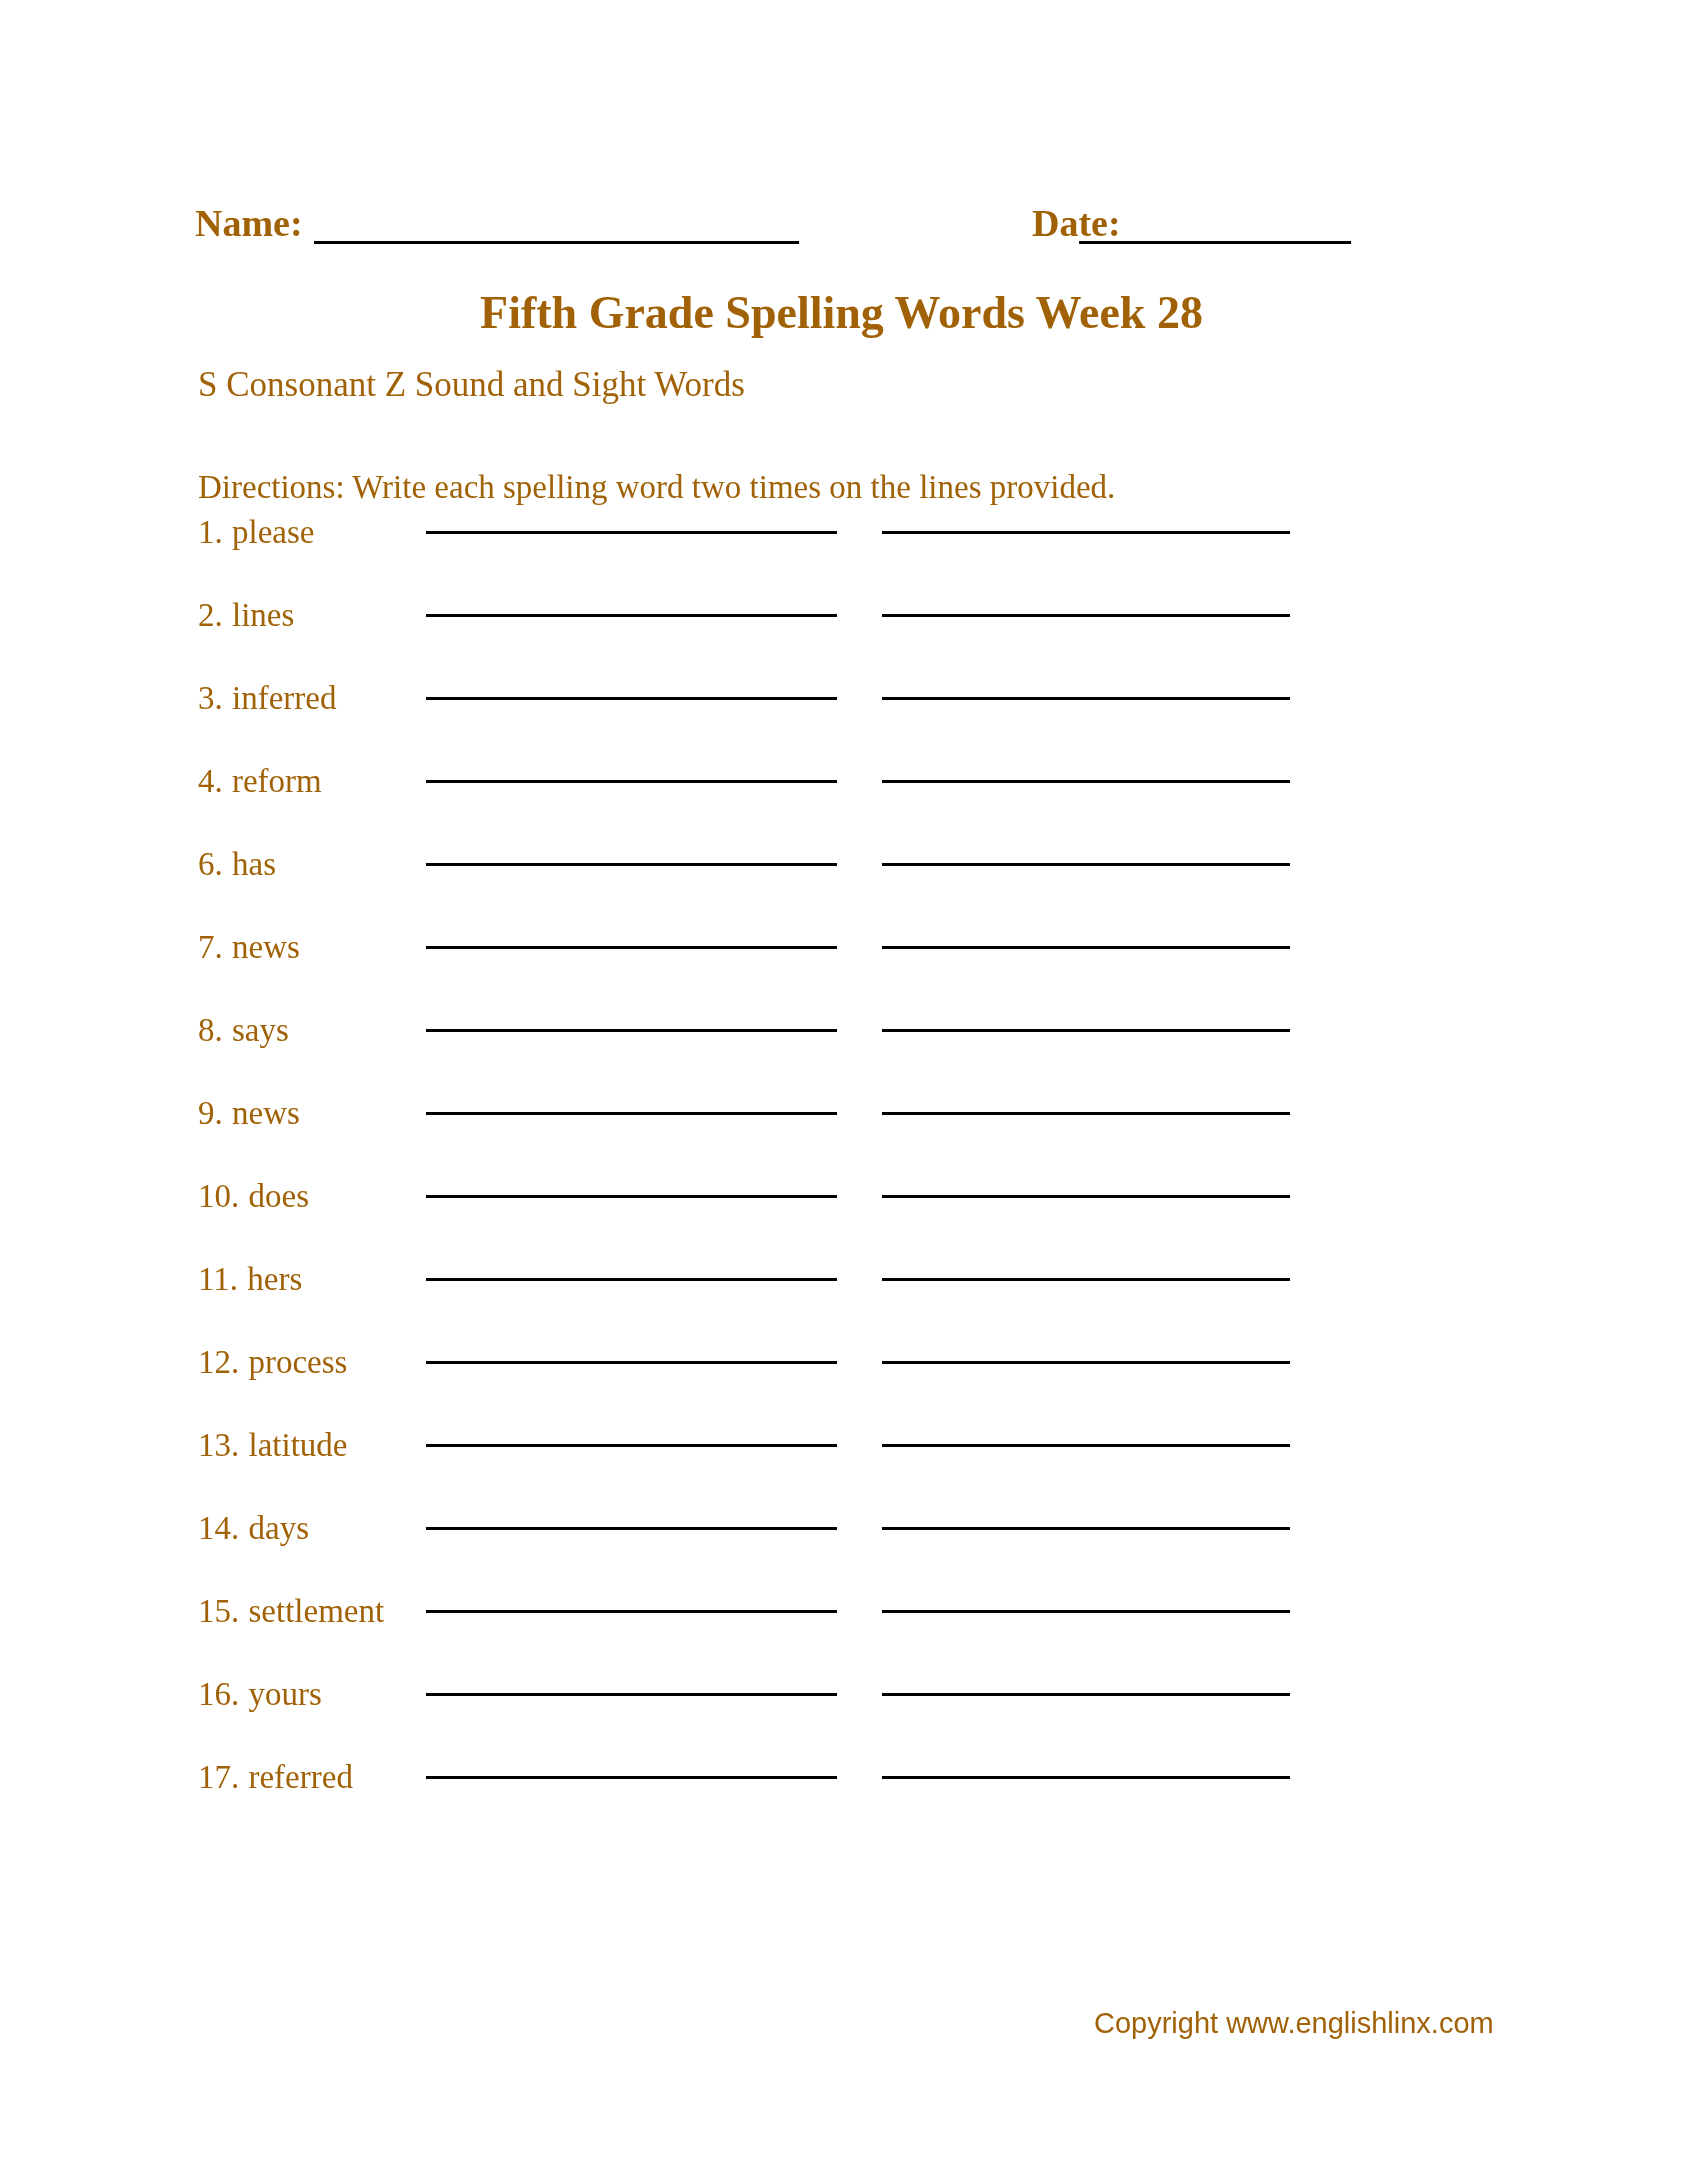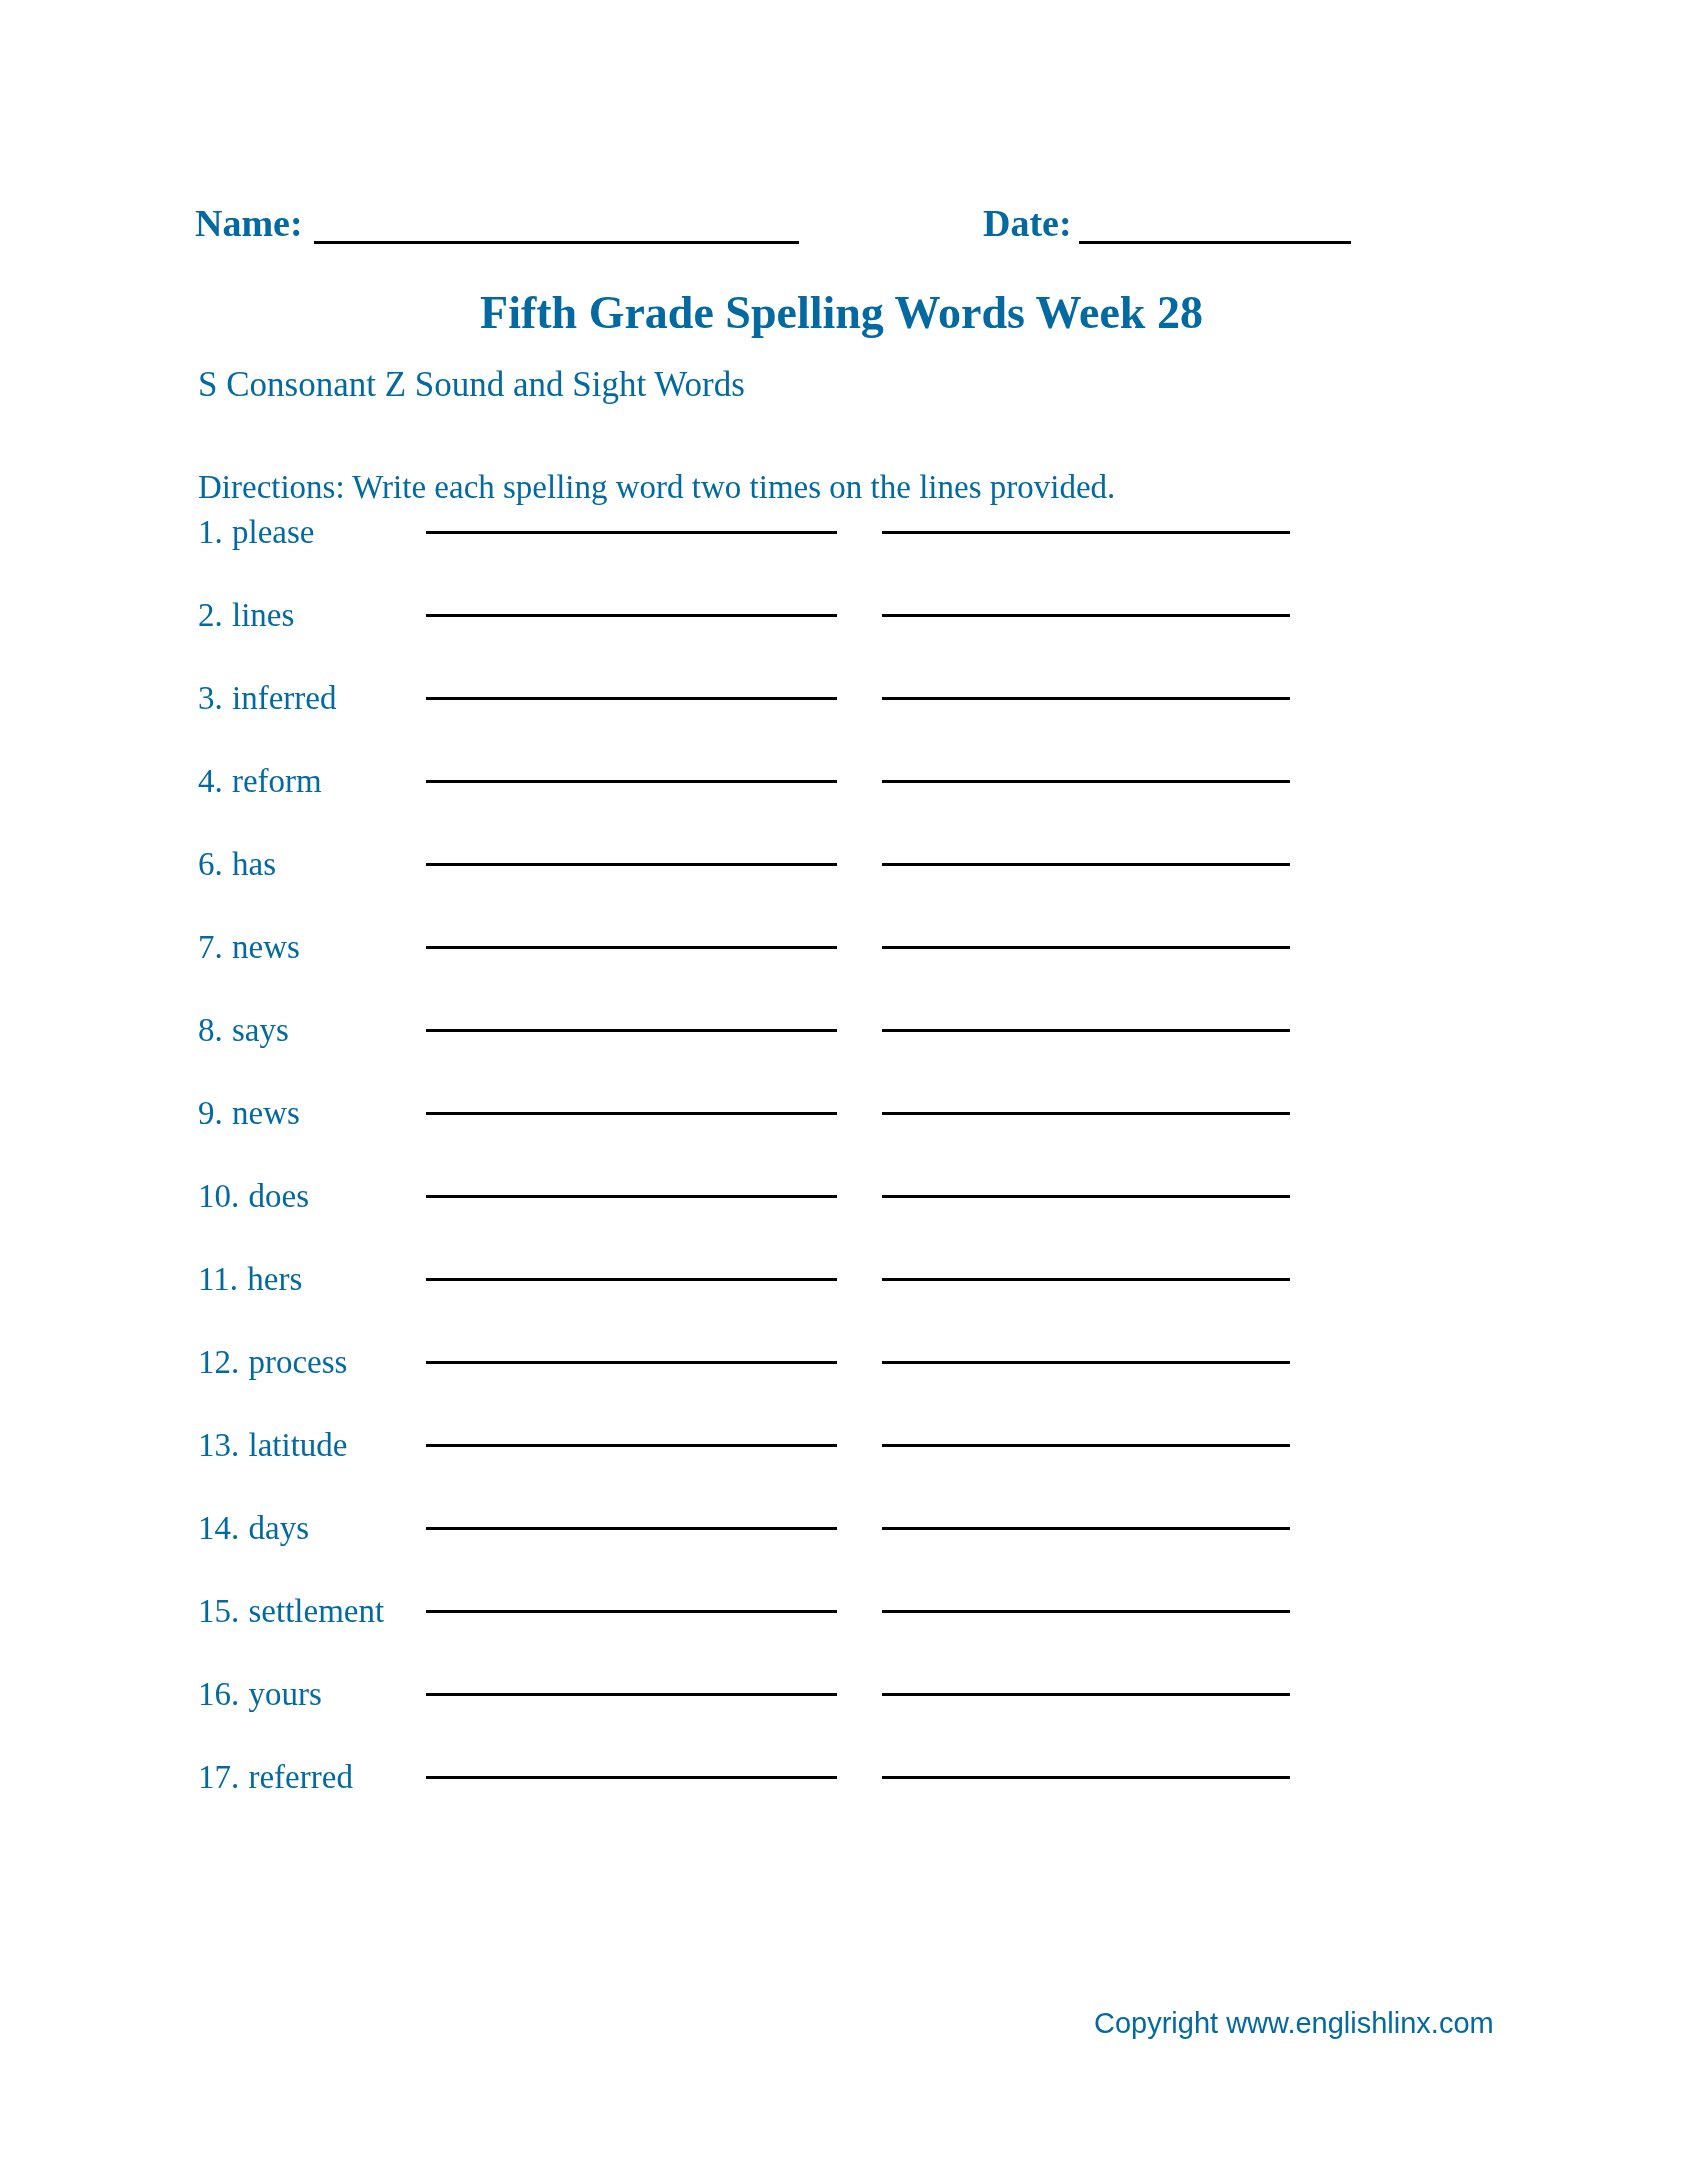--- a/index.html
+++ b/index.html
@@ -1,34 +1,34 @@
 <!DOCTYPE html>
 <html><head>
 <meta charset="utf-8">
 <style>
   html,body{margin:0;padding:0;background:#fff;}
   .page{
     position:relative;
     width:1683px;height:2178px;
     background:#ffffff;
     font-family:"Liberation Serif",serif;
-    color:#0369a1;
+    color:#a16207;
     overflow:hidden;
   }
   
   .hdr-label{
     position:absolute;
     font-weight:bold;
     font-size:38px;
     line-height:1;
     top:204px;
     white-space:nowrap;
   }
   .hdr-name{left:195px;}
-  .hdr-date{left:983px;}
+  .hdr-date{left:1032px;}
   .rule{
     position:absolute;
     height:0;
     border-bottom:3px solid #000;
   }
   .name-rule{left:314px;top:241px;width:485px;}
   .date-rule{left:1079px;top:241px;width:272px;}
   
   .title{
     position:absolute;

